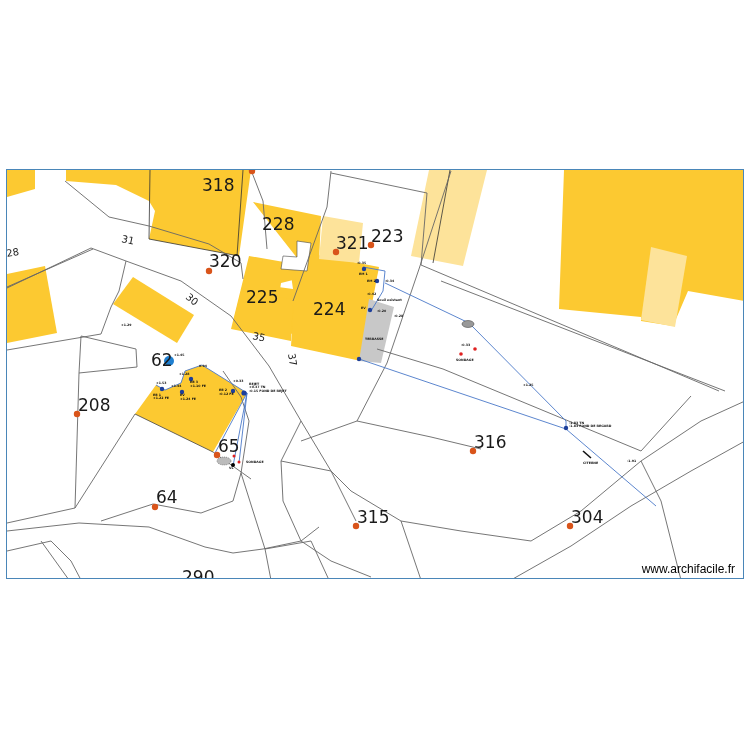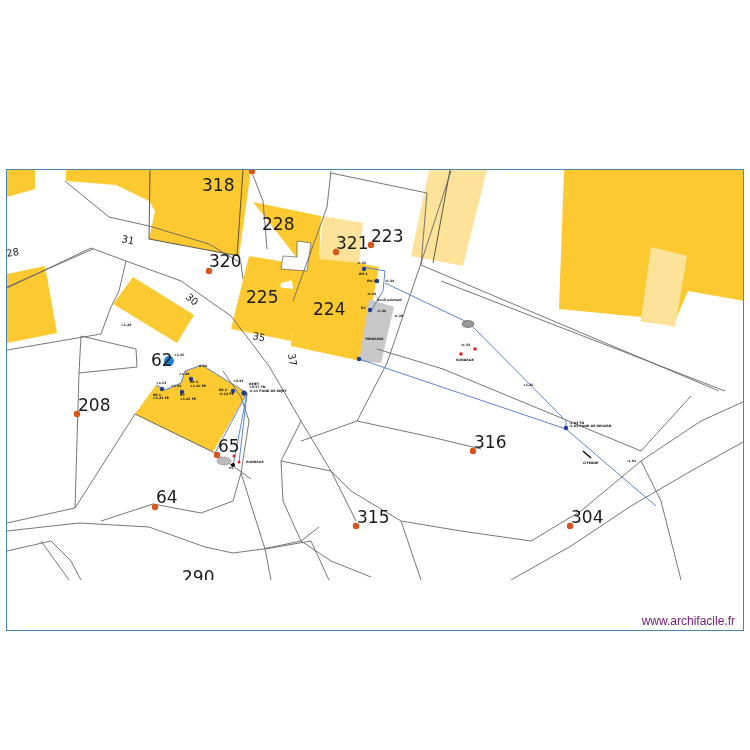--- a/index.html
+++ b/index.html
@@ -1,22 +1,22 @@
 <!DOCTYPE html>
 <html><head>
 <meta charset="utf-8">
 <style>
   html,body{margin:0;padding:0;background:#ffffff;}
   body{width:750px;height:750px;position:relative;overflow:hidden;font-family:"DejaVu Sans",sans-serif;}
-  #map-frame{position:absolute;left:6px;top:169px;width:738px;height:462px;border:1px solid #4a86b8;box-sizing:border-box;overflow:hidden;background:#fff;}
+  #map-frame{position:absolute;left:6px;top:169px;width:738px;height:410px;border:1px solid #4a86b8;box-sizing:border-box;overflow:hidden;background:#fff;}
   #map-frame svg{position:absolute;left:0;top:0;}
   .plabel{font-family:"DejaVu Sans",sans-serif;fill:#1a1a1a;}
   .tiny{font-family:"DejaVu Sans",sans-serif;fill:#111;font-size:3.2px;font-weight:bold;}
   .road{font-family:"DejaVu Sans",sans-serif;fill:#222;font-size:10px;}
-  #watermark{position:absolute;right:8px;bottom:2px;font-family:"Liberation Sans",sans-serif;font-size:12px;color:#701a75;}
+  #watermark{position:absolute;right:8px;bottom:2px;font-family:"Liberation Sans",sans-serif;font-size:12px;color:#000000;}
 </style>
 </head>
 <body>
 
 <div id="map-frame">
 <svg width="738" height="410" viewBox="6 169 738 410" xmlns="http://www.w3.org/2000/svg">
 
   <polygon points="563,169 744,169 744,300 687,290 672,325 640,320 640,316 558,308" fill="#fcc931"></polygon>
   <polygon points="650,246 686,255 674,326 640,319" fill="#fde39a"></polygon>
 

